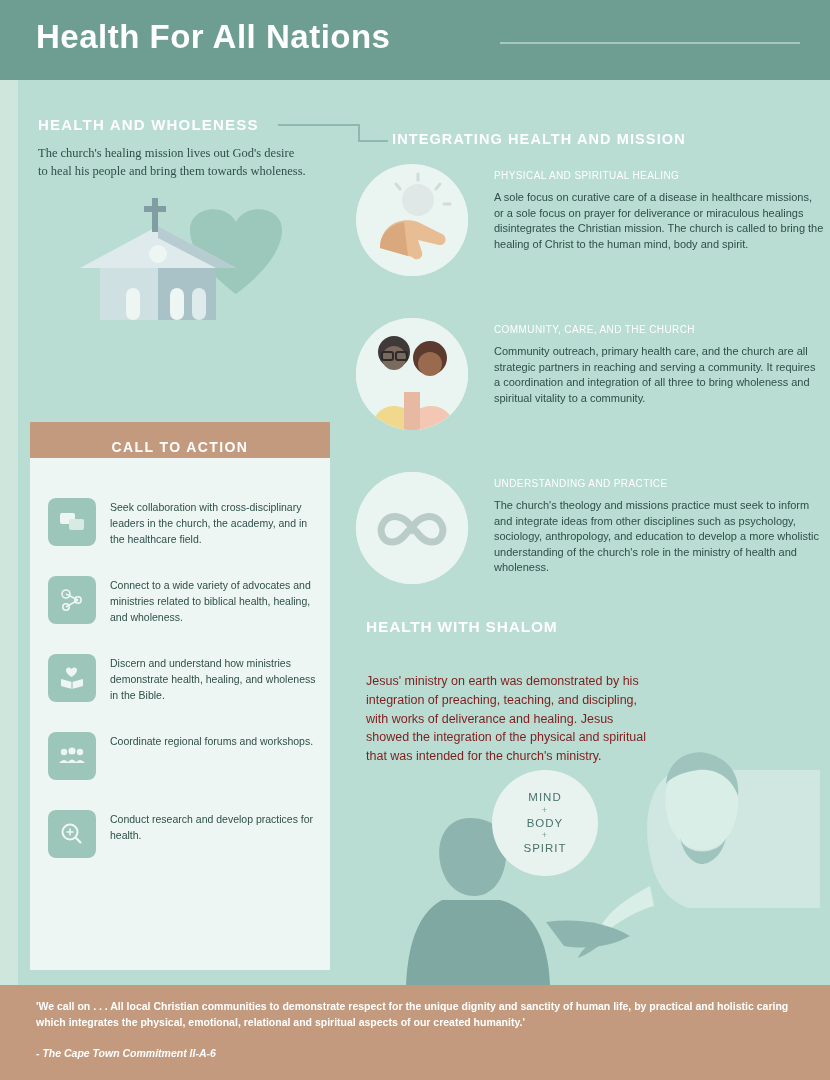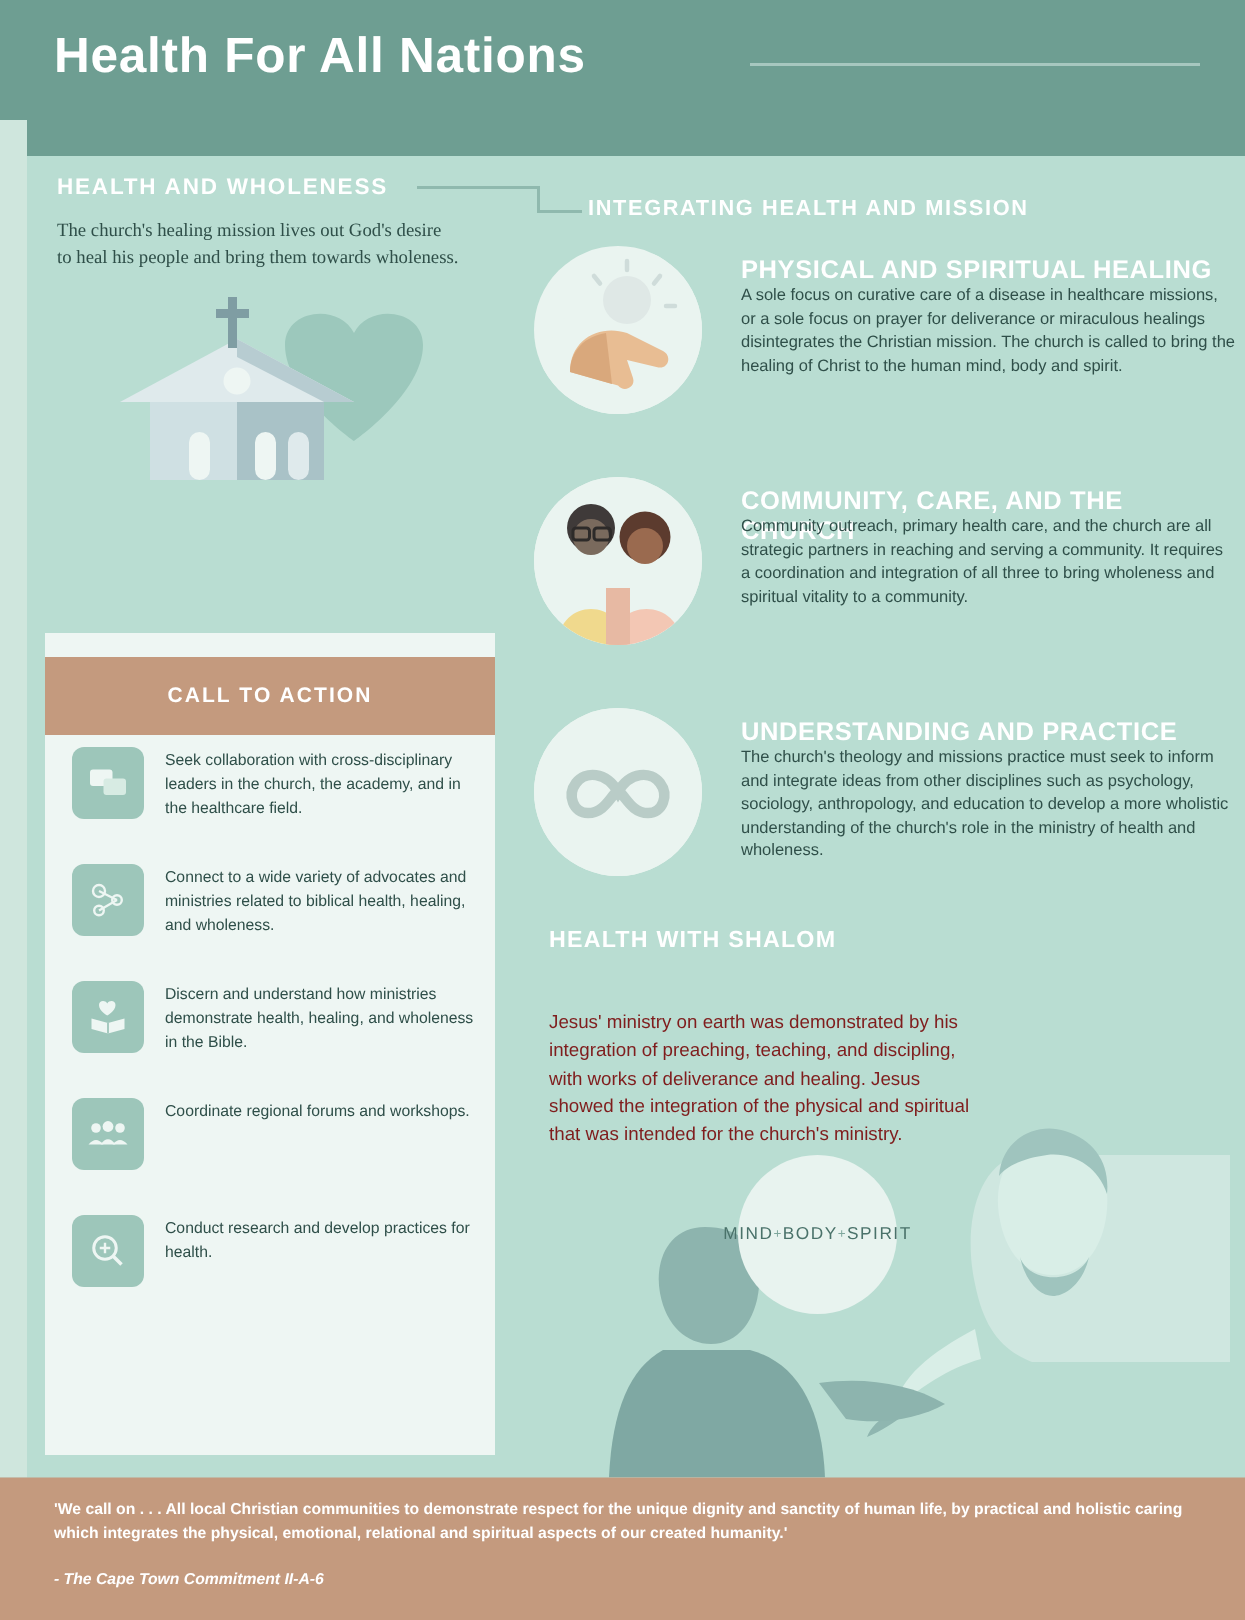--- a/index.html
+++ b/index.html
@@ -11,21 +11,21 @@
   .page {
     position: relative;
     width: 830px; height: 1080px;
     background: #b9ddd2;
     overflow: hidden;
   }
 
   
   .header {
     position: absolute; left: 0; top: 0;
-    width: 830px; height: 104px;
+    width: 830px; height: 80px;
     background: #6e9e92;
   }
   .header-title {
     position: absolute; left: 36px; top: 18px;
     font-size: 33px; font-weight: bold; color: #ffffff;
     letter-spacing: 0.5px;
   }
   .header-rule {
     position: absolute; left: 500px; top: 42px;
     width: 300px; height: 2px; background: #a7c7bf;
@@ -64,23 +64,22 @@
   
   .illus-church { position: absolute; left: 40px; top: 190px; width: 280px; height: 200px; }
 
   
   .cta {
     position: absolute; left: 30px; top: 422px;
     width: 300px; height: 548px;
     background: #eef6f3;
   }
   .cta-head {
-    position: absolute; left: 0; top: 0; width: 300px; height: 52px;
+    position: absolute; left: 0; top: 0; width: 300px; height: 36px;
     background: #c49a7e;
-    margin-top: 16px;
   }
   .cta-head-text {
     position: absolute; width: 300px; top: 17px; text-align: center;
     font-size: 14px; font-weight: bold; color: #ffffff; letter-spacing: 1.4px;
   }
   .cta-item { position: absolute; left: 18px; width: 268px; }
   .cta-icon {
     position: absolute; left: 0; top: 0;
     width: 48px; height: 48px; border-radius: 8px;
     background: #9dc6ba; color: #eef6f3;
@@ -99,42 +98,42 @@
     font-size: 14.5px; font-weight: bold; color: #ffffff; letter-spacing: 1.1px;
   }
   .block { position: absolute; left: 356px; width: 462px; }
   .block-circle {
     position: absolute; left: 0; top: 0;
     width: 112px; height: 112px; border-radius: 50%;
     background: #eaf4f0; overflow: hidden;
   }
   .block-head {
     position: absolute; left: 138px; top: 6px; width: 324px;
-    font-size: 17px; font-weight: bold; color: #ffffff; letter-spacing: 0.4px;
+    font-size: 10px; font-weight: normal; color: #ffffff; letter-spacing: 0.4px;
   }
   .block-body {
     position: absolute; left: 138px; top: 26px; width: 330px;
     font-size: 11px; line-height: 1.42; color: #2f4f49;
   }
 
   
   .shalom-title {
     position: absolute; left: 366px; top: 618px;
     font-size: 15.5px; font-weight: bold; color: #ffffff; letter-spacing: 0.8px;
   }
   .shalom-body {
     position: absolute; left: 366px; top: 644px; width: 290px;
     font-size: 12.5px; line-height: 1.5; color: #7f1d1d; margin-top: 28px;
   }
   .shalom-art { position: absolute; left: 350px; top: 650px; width: 480px; height: 335px; }
   .mbs-circle {
     position: absolute; left: 492px; top: 770px;
     width: 106px; height: 106px; border-radius: 50%;
     background: #e8f3ef;
-    display: flex; flex-direction: row; align-items: center; justify-content: center;
+    display: flex; flex-direction: column; align-items: center; justify-content: center;
     color: #4a726a; font-size: 11.5px; letter-spacing: 1px; line-height: 1.25;
   }
   .mbs-circle .plus { font-size: 9px; color: #7ea79d; }
 
   
   .footer {
     position: absolute; left: 0; top: 985px; width: 830px; height: 95px;
     background: #c49a7e;
   }
   .footer-text {

